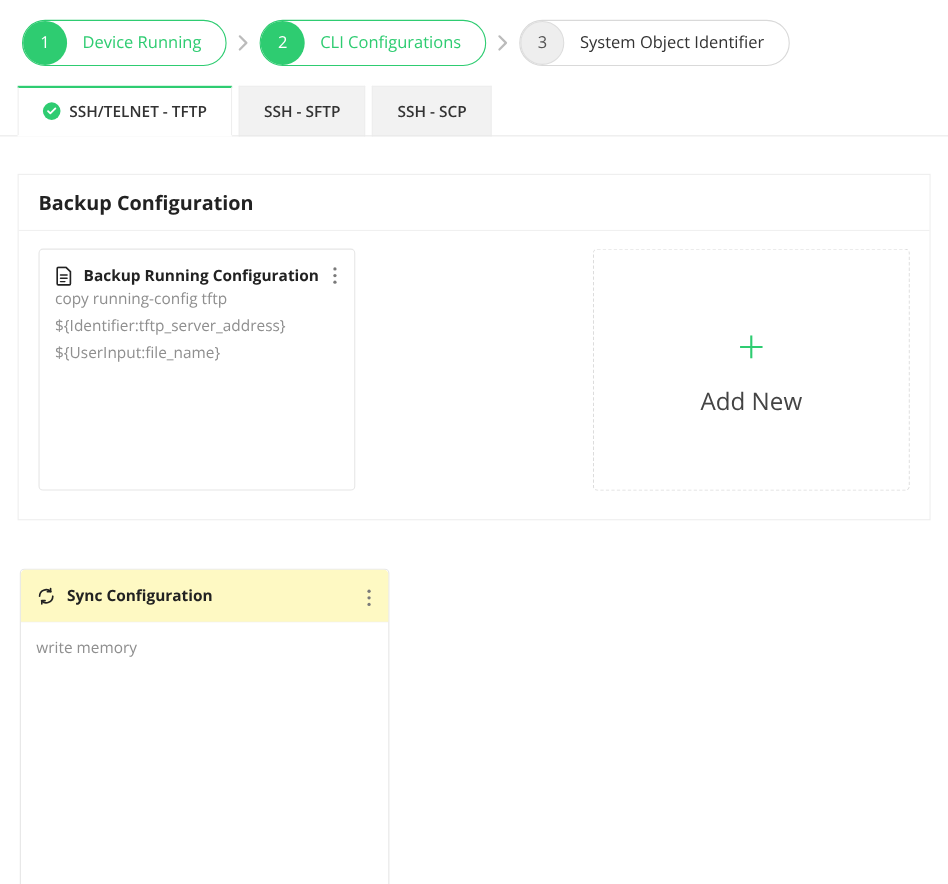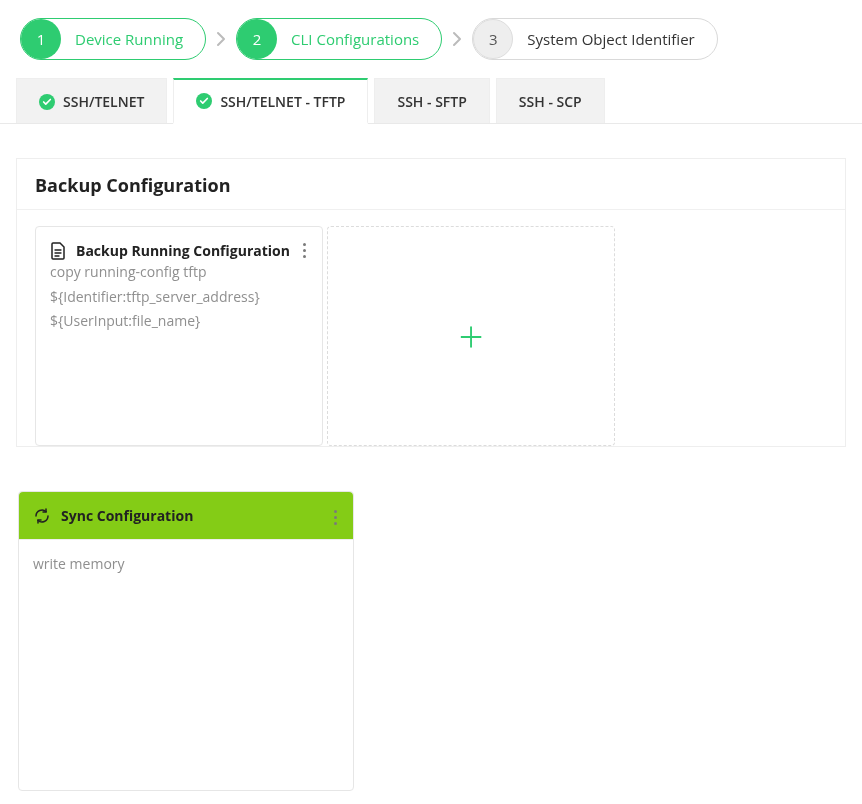--- a/index.html
+++ b/index.html
@@ -81,33 +81,34 @@
     background: #e9e9e9;
     margin-top: -1px;
     position: relative;
     z-index: 1;
   }
 
   
   .panel {
     margin: 34px 16px 0 16px;
     border: 1px solid #eee;
-    padding-bottom: 0;
+    padding-bottom: 26px;
   }
   .panel-title {
     font-size: 18px;
     font-weight: 700;
     padding: 14px 18px 12px;
   }
   .panel-rule { height: 1px; background: #f0f0f0; }
 
   .cards-row {
     display: flex;
     gap: 4px;
     padding: 16px 18px 0;
+    justify-content: space-between;
   }
 
   .config-card {
     width: 288px;
     min-height: 220px;
     border: 1px solid #e6e6e6;
     border-radius: 4px;
     padding: 14px 14px 10px;
     position: relative;
     background: #fff;
@@ -115,21 +116,21 @@
   .config-card.muted-header { padding: 0; }
   .config-card .card-header {
     display: flex;
     align-items: center;
     gap: 10px;
     font-weight: 700;
     font-size: 14px;
     color: #222;
   }
   .config-card.muted-header .card-header {
-    background: #84cc16;
+    background: #fef9c3;
     padding: 14px;
     border-bottom: 1px solid #eee;
     border-top-left-radius: 4px;
     border-top-right-radius: 4px;
   }
   .config-card .kebab {
     position: absolute;
     right: 10px;
     top: 12px;
     color: #888;
@@ -200,28 +201,20 @@
         <path d="M2 2l6 6-6 6" stroke="#bbb" stroke-width="2" stroke-linecap="round" stroke-linejoin="round"></path>
       </svg>
   </span>
   <div class="step-pill pending">
     <span class="num">3</span>
     <span>System Object Identifier</span>
   </div>
 </div>
 
 <div class="tabs">
-  <div class="tab">
-    <span class="check">
-      <svg viewBox="0 0 12 12">
-          <path d="M2 6l2.5 2.5L10 3" stroke="#fff" stroke-width="2" fill="none" stroke-linecap="round" stroke-linejoin="round"></path>
-        </svg>
-    </span>
-    <span>SSH/TELNET</span>
-  </div>
   <div class="tab active">
     <span class="check">
       <svg viewBox="0 0 12 12">
           <path d="M2 6l2.5 2.5L10 3" stroke="#fff" stroke-width="2" fill="none" stroke-linecap="round" stroke-linejoin="round"></path>
         </svg>
     </span>
     <span>SSH/TELNET - TFTP</span>
   </div>
   <div class="tab nocheck">
 
@@ -256,20 +249,21 @@
         </div>
       <div class="card-body">
         <div>copy running-config tftp</div>
         <div>${Identifier:tftp_server_address}</div>
         <div>${UserInput:file_name}</div>
       </div>
     </div>
 
     <div class="add-card">
       <div class="plus">+</div>
+      <div class="add-label">Add New</div>
     </div>
   </div>
 </div>
 
 <div class="second-row">
   <div class="config-card muted-header tall">
     <div class="card-header">
       <span>
         <svg width="18" height="18" viewBox="0 0 18 18" fill="none">
           <path d="M3 9a6 6 0 0 1 10.2-4.2M15 9a6 6 0 0 1-10.2 4.2" stroke="#222" stroke-width="1.5" stroke-linecap="round"></path>

